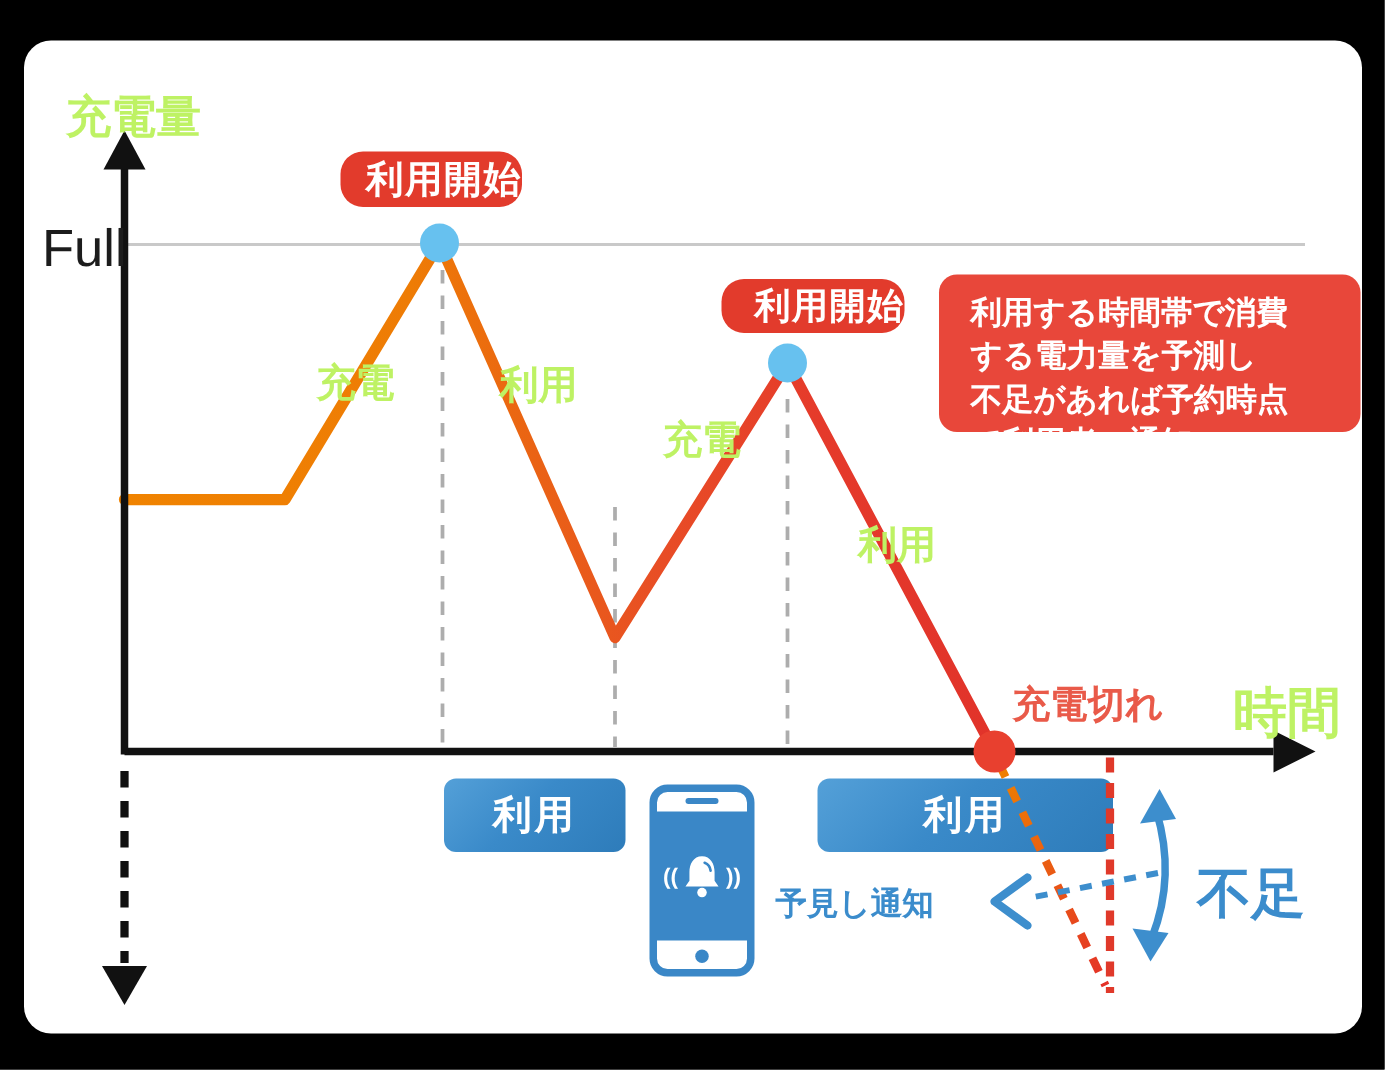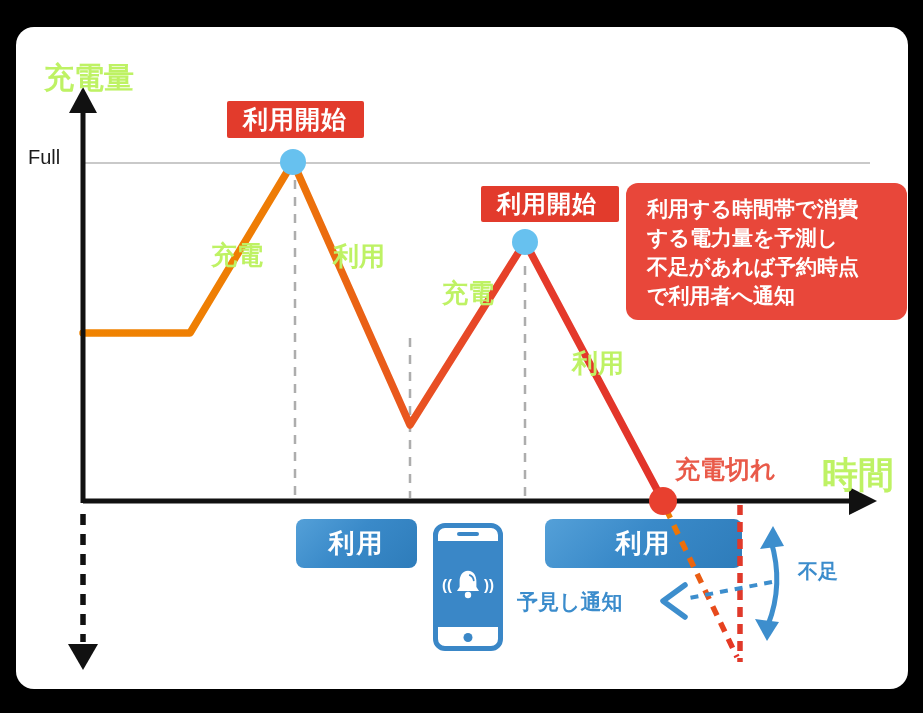--- a/index.html
+++ b/index.html
@@ -1,22 +1,22 @@
 <!DOCTYPE html>
 <html><head>
 <meta charset="utf-8">
 <style>
   html,body{margin:0;padding:0;background:#000;width:923px;height:713px;overflow:hidden;
     font-family:"Liberation Sans","DejaVu Sans",sans-serif;}
   .stage{position:relative;width:923px;height:713px;}
   .card{position:absolute;left:16px;top:27px;width:892px;height:662px;background:#ffffff;border-radius:18px;}
   .lbl{position:absolute;font-weight:bold;color:#bef264;white-space:nowrap;}
-  .badge{position:absolute;background:#e23b2c;color:#fff;font-weight:bold;border-radius:2px;
-    display:flex;align-items:center;justify-content:flex-start;letter-spacing:1px;padding-left:16px;}
-  .callout{position:absolute;left:626px;top:183px;width:281px;height:137px;background:#e8473a;border-radius:12px;
+  .badge{position:absolute;background:#e23b2c;color:#fff;font-weight:bold;border-radius:15px;
+    display:flex;align-items:center;justify-content:flex-end;letter-spacing:1px;}
+  .callout{position:absolute;left:626px;top:183px;width:281px;height:105px;background:#e8473a;border-radius:12px;
     color:#fff;font-weight:bold;font-size:21px;line-height:29px;padding:11px 0 0 21px;box-sizing:border-box;}
   .bar{position:absolute;top:519px;height:49px;border-radius:8px;
     background:linear-gradient(135deg,#54a0d8 0%,#3a8ac9 45%,#2e7cba 100%);
     color:#fff;font-weight:bold;font-size:26px;display:flex;align-items:center;justify-content:center;letter-spacing:2px;}
   .phone{position:absolute;left:433px;top:523px;width:70px;height:128px;background:#fff;
     border:5px solid #3a87c7;border-radius:12px;box-sizing:border-box;}
   .phone .topdash{position:absolute;left:50%;top:4px;transform:translateX(-50%);width:22px;height:4px;border-radius:2px;background:#3a87c7;}
   .phone .screen{position:absolute;left:-1px;right:-1px;top:13px;bottom:19px;background:#3a87c7;
     display:flex;align-items:center;justify-content:center;gap:1px;}
   .phone .paren{color:#fff;font-weight:bold;font-size:15px;line-height:1;}
@@ -94,21 +94,21 @@
     <path d="M771,541 Q784,584 768,625" stroke="#3d8ecd" stroke-width="5" fill="none"></path>
     <polygon points="773,526 760,549 784,546" fill="#3d8ecd"></polygon>
     <polygon points="767,641 755,619 779,622" fill="#3d8ecd"></polygon>
 
     <circle cx="293" cy="162" r="13" fill="#67c1ef"></circle>
     <circle cx="525" cy="242" r="13" fill="#67c1ef"></circle>
     <circle cx="663" cy="501" r="14" fill="#e8402f"></circle>
   </svg>
 
   <div class="lbl" style="left:44px;top:58px;font-size:30px;">充電量</div>
-  <div class="lbl" style="left:28px;top:146px;font-size:20px;font-weight:normal;color:#1c1c1c;">Full</div>
+  <div class="lbl" style="left:28px;top:146px;font-size:35px;font-weight:normal;color:#1c1c1c;">Full</div>
   <div class="lbl" style="left:822px;top:451px;font-size:36px;">時間</div>
 
   <div class="badge" style="left:227px;top:101px;width:121px;height:37px;font-size:25px;">
     <span>利用開始</span>
   </div>
   <div class="badge" style="left:481px;top:186px;width:122px;height:36px;font-size:24px;">
     <span>利用開始</span>
   </div>
 
   <div class="lbl" style="left:211px;top:238px;font-size:26px;">充電</div>
@@ -119,14 +119,14 @@
   <div class="lbl" style="left:675px;top:453px;font-size:25px;color:#e95a49;">充電切れ</div>
 
   <div class="callout">
     <div>利用する時間帯で消費</div>
     <div>する電力量を予測し</div>
     <div>不足があれば予約時点</div>
     <div>で利用者へ通知</div>
   </div>
 
   <div class="blue-text" style="left:517px;top:588px;font-size:21px;">予見し通知</div>
-  <div class="blue-text" style="left:798px;top:558px;font-size:20px;">不足</div>
+  <div class="blue-text" style="left:798px;top:572px;font-size:36px;">不足</div>
 </div>
 
 </body></html>

